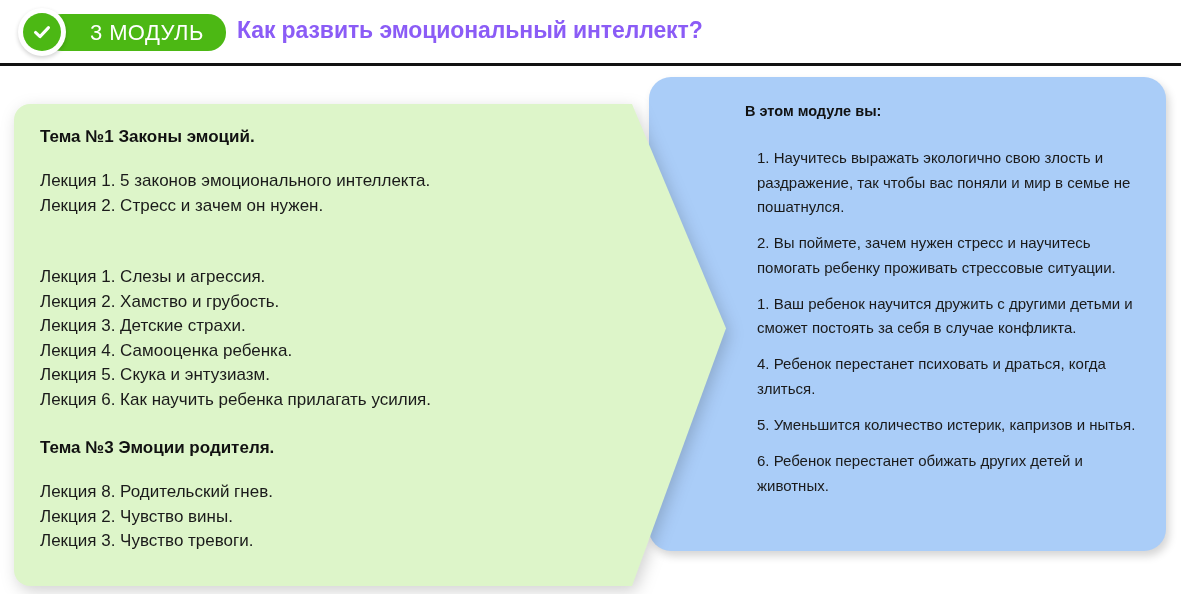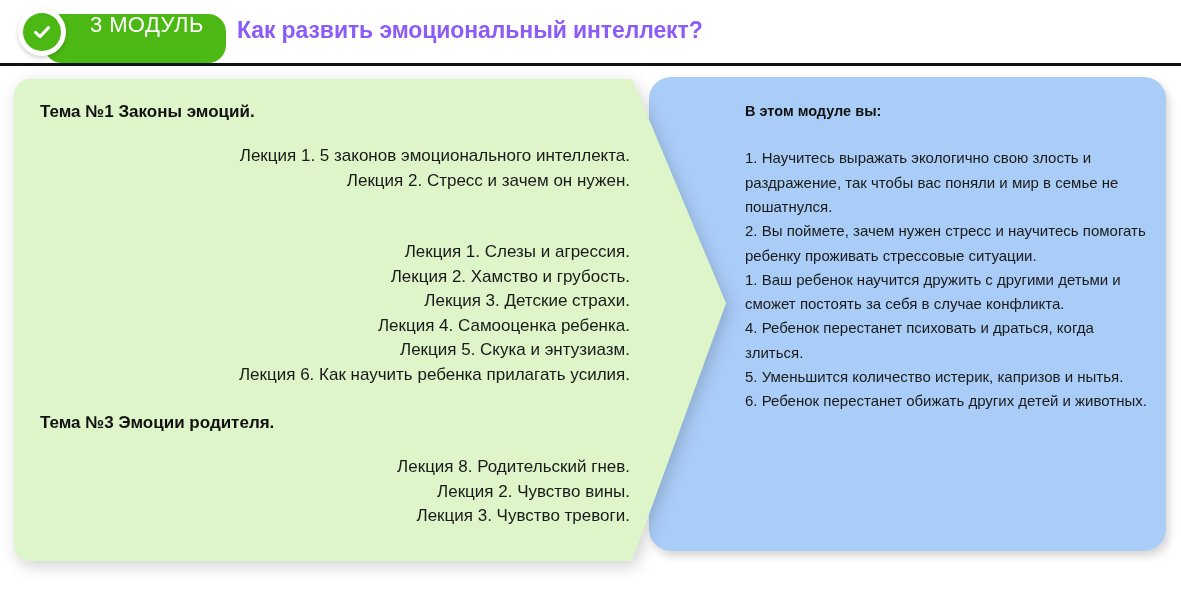--- a/index.html
+++ b/index.html
@@ -37,25 +37,26 @@
     top: 8px;
     height: 48px;
     display: flex;
     align-items: center;
   }
 
   .badge-pill {
     position: absolute;
     left: 26px;
     top: 6px;
-    height: 49px;
+    height: 37px;
     padding: 0 22px 0 46px;
     border-radius: 18px;
     background: #4cb814;
     display: flex;
+    align-items: center;
     box-sizing: border-box;
   }
 
   .badge-pill-label {
     color: #ffffff;
     font-size: 22px;
     font-weight: 400;
     letter-spacing: 0.4px;
     line-height: 1;
     white-space: nowrap;
@@ -144,29 +145,29 @@
   .blue-list {
     margin: 0;
     padding: 0;
     list-style: none;
   }
 
   .blue-list li {
     font-size: 15px;
     color: #1a1a1a;
     line-height: 1.62;
-    margin: 0;
+    margin: 12px;
     white-space: pre-line;
   }
 
   
   .panel-green {
     position: absolute;
     left: 14px;
-    top: 79px;
+    top: 104px;
     width: 712px;
     height: 482px;
     z-index: 2;
     filter: drop-shadow(3px 5px 8px rgba(0,0,0,0.18));
   }
 
   .panel-green .shape {
     position: absolute;
     inset: 0;
     background: #ddf5c9;
@@ -188,21 +189,20 @@
     color: #111111;
     line-height: 1.25;
     margin: 0;
     white-space: nowrap;
   }
 
   .lecture-block {
     margin: 0;
     padding: 0;
     list-style: none;
-    text-align: right;
   }
 
   .lecture-block li {
     font-size: 17px;
     color: #1a1a1a;
     line-height: 1.44;
     white-space: nowrap;
   }
 
   .gap-after-title { height: 22px; }

